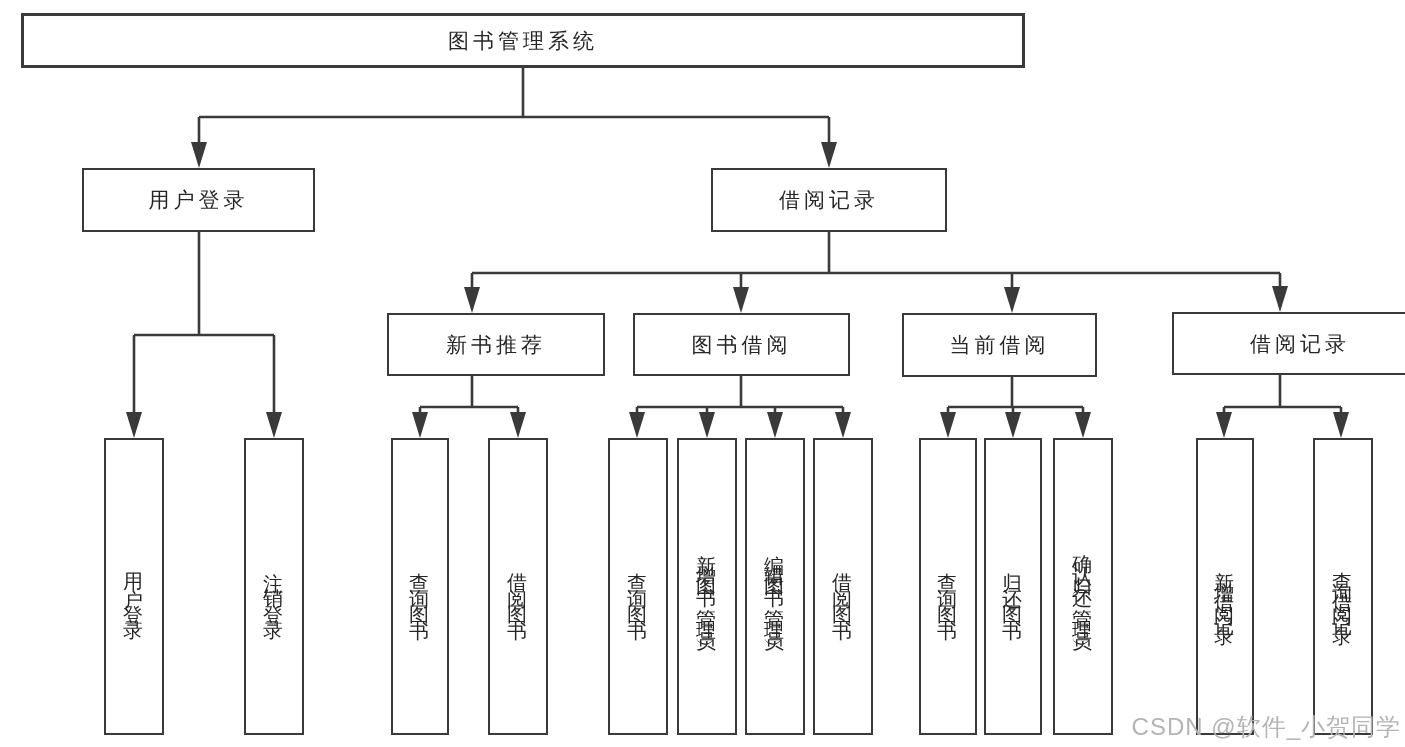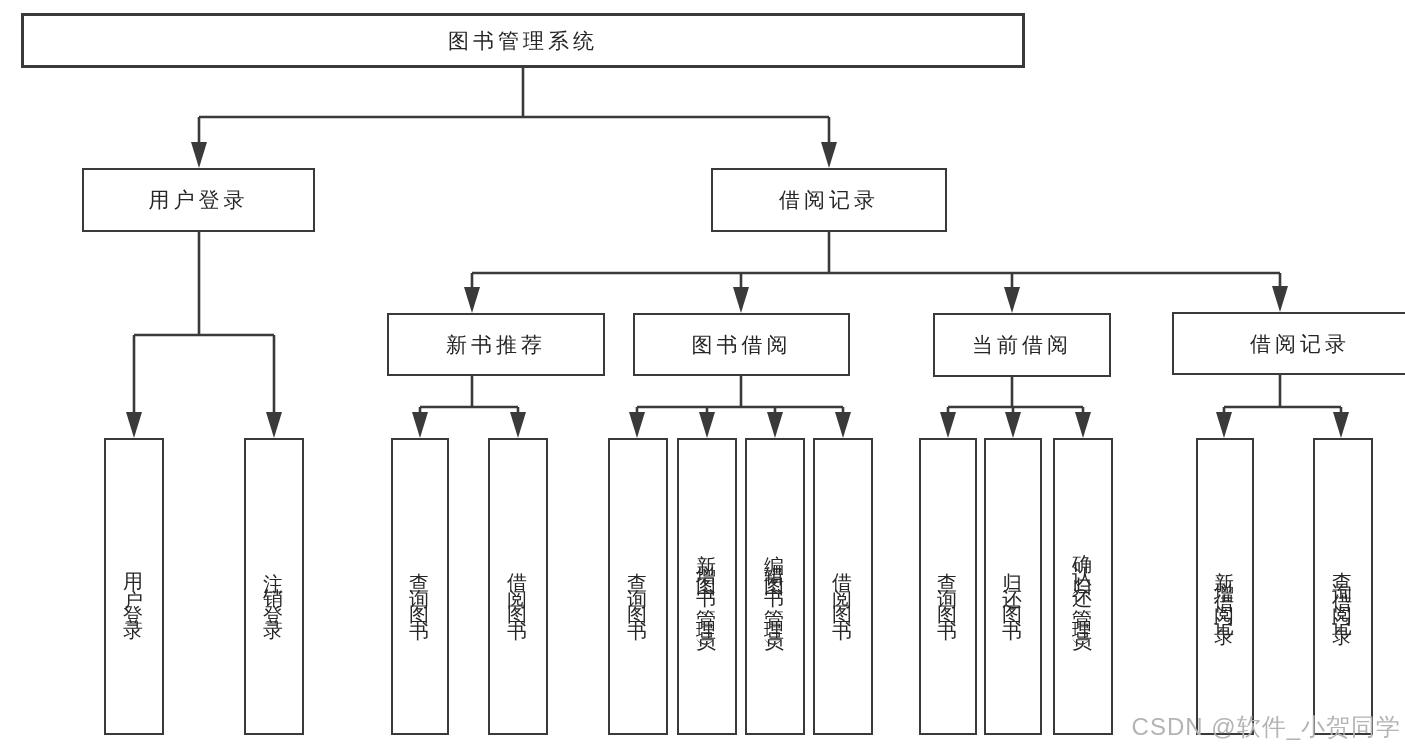--- a/index.html
+++ b/index.html
@@ -84,21 +84,21 @@
       <polygon points="1216,412 1232,412 1224,438" fill="#3a3a3a" data-name="arrowhead-icon"></polygon>
       <polygon points="1333,412 1349,412 1341,438" fill="#3a3a3a" data-name="arrowhead-icon"></polygon>
     </svg>
 
   <div class="watermark" data-name="csdn-watermark">CSDN @软件_小贺同学</div>
 <div class="node h" data-name="node-library-system" style="left: 21px; top: 13px; width: 1004px; height: 55px;">图书管理系统</div>
     <div class="node h" data-name="node-user-login" style="left: 82px; top: 168px; width: 233px; height: 64px;">用户登录</div>
     <div class="node h" data-name="node-book-management" style="left: 711px; top: 168px; width: 236px; height: 64px;">借阅记录</div>
     <div class="node h" data-name="node-new-book-recommend" style="left: 363px; top: 313px; width: 218px; height: 63px; margin-left: 24px;">新书推荐</div>
     <div class="node h" data-name="node-book-borrowing" style="left: 633px; top: 313px; width: 217px; height: 63px;">图书借阅</div>
-    <div class="node h" data-name="node-current-borrowing" style="left: 933px; top: 313px; width: 178px; height: 64px;">当前借阅</div>
+    <div class="node h" data-name="node-current-borrowing" style="left: 902px; top: 313px; width: 195px; height: 64px;">当前借阅</div>
     <div class="node h" data-name="node-borrow-records" style="left: 1172px; top: 312px; width: 256px; height: 63px;">借阅记录</div>
     <div class="node v" data-name="leaf-user-login" style="left: 104px; top: 438px; width: 60px; height: 297px; letter-spacing: 16px;">用户登录</div>
     <div class="node v" data-name="leaf-logout" style="left: 244px; top: 438px; width: 60px; height: 297px; letter-spacing: 16px;">注销登录</div>
     <div class="node v" data-name="leaf-query-book-1" style="left: 391px; top: 438px; width: 58px; height: 297px; letter-spacing: 16px;">查询图书</div>
     <div class="node v" data-name="leaf-borrow-book-1" style="left: 488px; top: 438px; width: 60px; height: 297px; letter-spacing: 16px;">借阅图书</div>
     <div class="node v" data-name="leaf-query-book-2" style="left: 608px; top: 438px; width: 60px; height: 297px; letter-spacing: 16px;">查询图书</div>
     <div class="node v" data-name="leaf-add-book-admin" style="left: 677px; top: 438px; width: 60px; height: 297px; letter-spacing: 11px;">新增图书（管理员）</div>
     <div class="node v" data-name="leaf-edit-book-admin" style="left: 745px; top: 438px; width: 60px; height: 297px; letter-spacing: 11px;">编辑图书（管理员）</div>
     <div class="node v" data-name="leaf-borrow-book-2" style="left: 813px; top: 438px; width: 60px; height: 297px; letter-spacing: 16px;">借阅图书</div>
     <div class="node v" data-name="leaf-query-book-3" style="left: 919px; top: 438px; width: 58px; height: 297px; letter-spacing: 16px;">查询图书</div>

